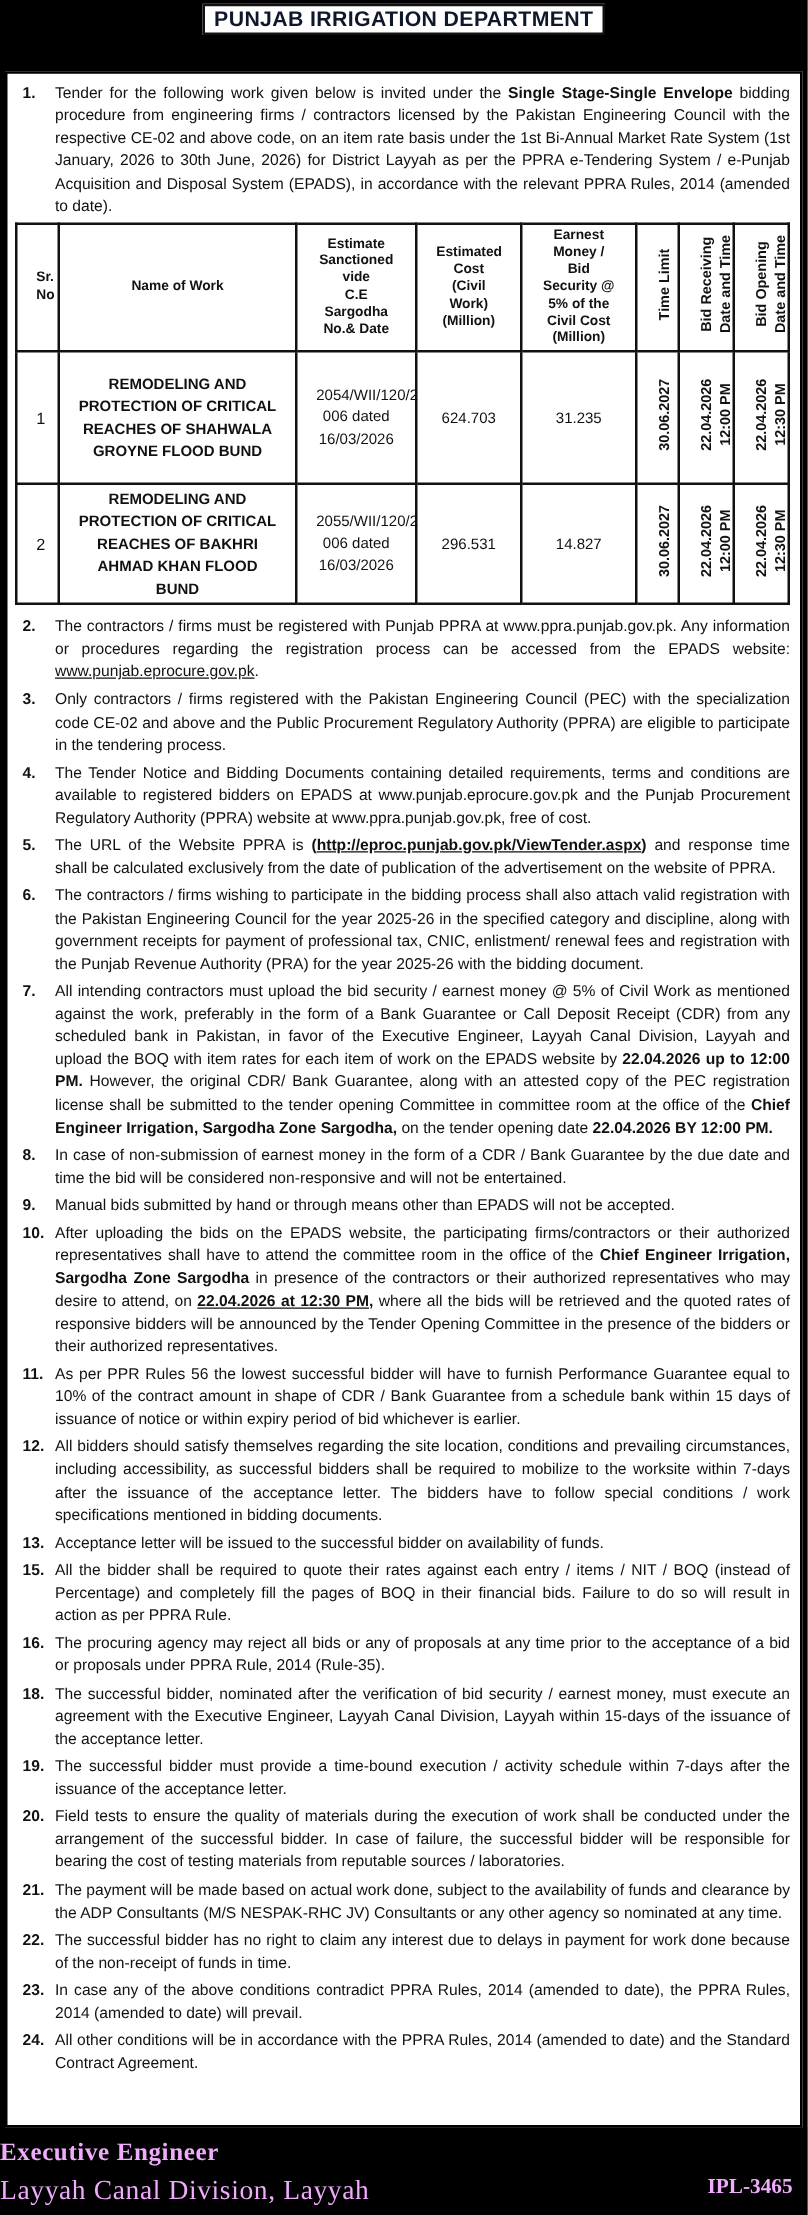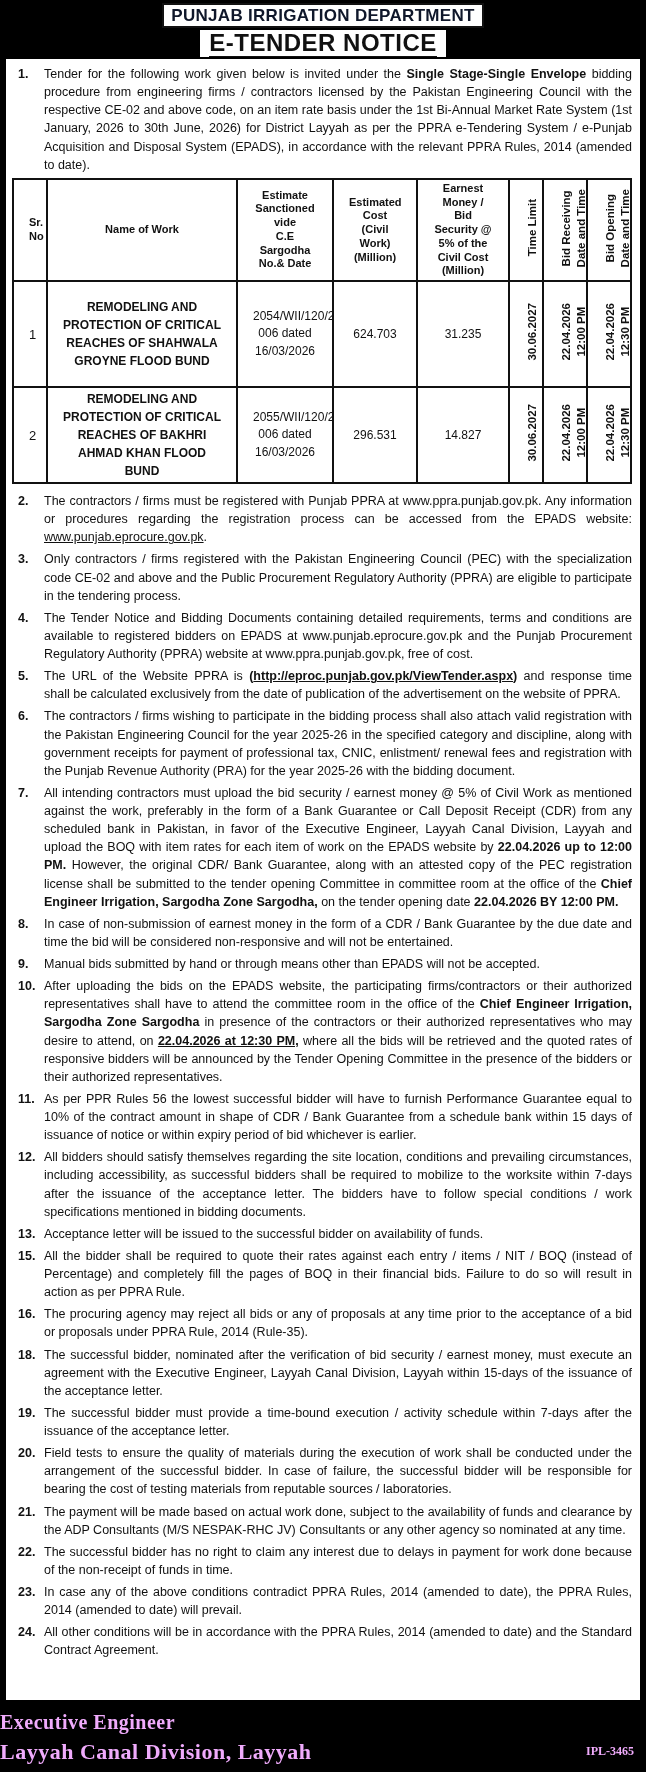--- a/index.html
+++ b/index.html
@@ -33,33 +33,30 @@
   td.sr{font-size:13px;}
   td.name{font-weight:bold;font-size:12px;text-align:left;padding-left:10px;line-height:1.5;}
   td.est{font-size:12px;white-space:pre-line;line-height:1.45;}
   td.num-val{font-size:12px;}
   .rot{writing-mode:vertical-rl;transform:rotate(180deg);white-space:pre-line;font-weight:bold;font-size:11.5px;line-height:1.3;margin:0 auto;display:inline-block;}
   tr.r1{height:106px;} tr.r2{height:86px;}
 
   
   .footer{flex:0 0 auto;height:70px;background:#000;color:#f0abfc;position:relative;text-align:left;font-family:"Liberation Serif",serif;box-sizing:border-box;padding-top:9px;}
   .sig1{font-size:20px;font-weight:bold;letter-spacing:.5px;}
-  .sig2{font-size:22px;font-weight:bold;margin-top:5px;letter-spacing:.5px;}
-  .ipl{position:absolute;right:12px;bottom:13px;font-size:12px;font-weight:bold;margin-left:20px;}
+  .sig2{font-size:22px;font-weight:normal;margin-top:5px;letter-spacing:.5px;}
+  .ipl{position:absolute;right:12px;bottom:13px;font-size:17px;font-weight:bold;margin-left:20px;}
 </style>
 </head>
 <body>
 
 <div class="page">
 
   <div class="banner">
     <div class="dept-box">PUNJAB IRRIGATION DEPARTMENT</div>
-    <div class="notice-box">
-      <span>E-TENDER NOTICE</span>
-    </div>
   </div>
 
   <div class="content">
 
     <div class="cond">
       <div class="num">1.</div>
       <div class="txt"><span>Tender for the following work given below is invited under the </span><span class="b">Single Stage-Single Envelope</span><span> bidding procedure from engineering firms / contractors licensed by the Pakistan Engineering Council with the respective CE-02 and above code, on an item rate basis under the 1st Bi-Annual Market Rate System (1st January, 2026 to 30th June, 2026) for District Layyah as per the PPRA e-Tendering System / e-Punjab Acquisition and Disposal System (EPADS), in accordance with the relevant PPRA Rules, 2014 (amended to date).</span></div>
     </div>
 
     <table class="works">

